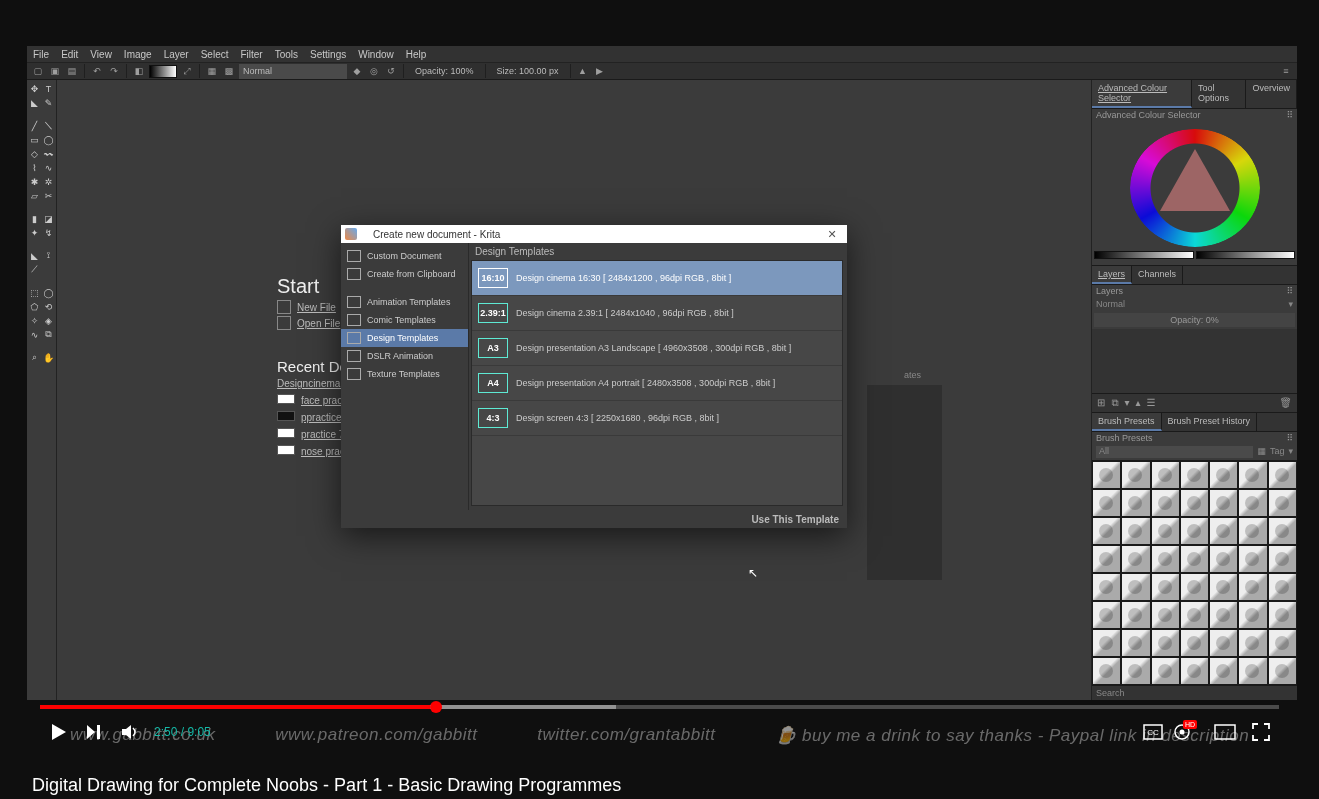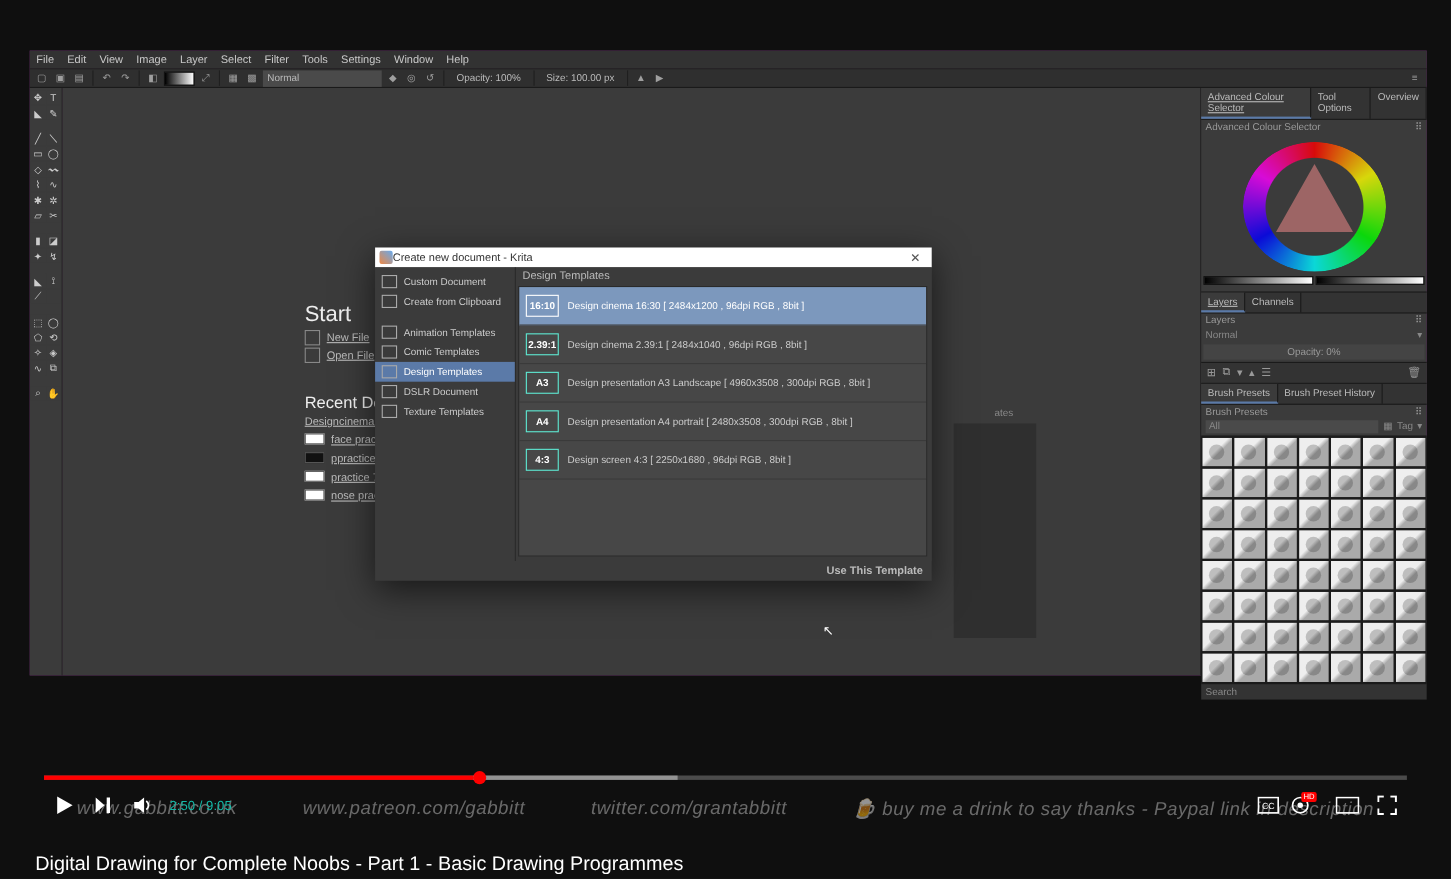--- a/index.html
+++ b/index.html
@@ -1,18 +1,18 @@
 <!DOCTYPE html>
 <html><head>
 <meta charset="utf-8">
 <style>
 * { margin: 0; padding: 0; box-sizing: border-box; }
 body { width: 1319px; height: 799px; background: #0f0f0f; font-family: "Segoe UI", Tahoma, sans-serif; overflow: hidden; }
 .video-wrap { position: relative; width: 1319px; height: 749px; }
-.krita { position: absolute; left: 27px; top: 46px; width: 1270px; height: 568px; background: #701a75; }
+.krita { position: absolute; left: 27px; top: 46px; width: 1270px; height: 654px; background: #6d28d9; }
 .menubar { height: 16px; background: #323232; display: flex; align-items: center; padding: 0 6px; font-size: 10px; color: #c8c8c8; gap: 12px; }
 .topbar { height: 18px; background: #2f2f2f; display: flex; align-items: center; padding: 2px 4px; gap: 3px; font-size: 9px; color: #bbb; border-top: 1px solid #222; border-bottom: 1px solid #1a1a1a; }
 .tb-ico { width: 14px; height: 14px; display: flex; align-items: center; justify-content: center; opacity: .8; }
 .tb-sep { width: 1px; height: 14px; background: #1f1f1f; margin: 0 2px; }
 .tb-grad { width: 28px; height: 13px; background: linear-gradient(to right,#000,#fff); border: 1px solid #111; }
 .tb-drop { width: 108px; height: 15px; background: #4a4a4a; padding: 0 4px; display: flex; align-items: center; }
 .tb-opac { padding: 0 6px; }
 .tb-spacer { flex: 1; }
 .kbody { display: flex; height: calc(100% - 34px); }
 .left-tools { width: 30px; background: #3b3b3b; border-right: 1px solid #222; padding: 2px 1px; display: flex; flex-direction: column; gap: 1px; }
@@ -48,21 +48,21 @@
 .layers-icons { display:flex; gap:6px; padding:3px 5px; background:#333; border-top:1px solid #1a1a1a; color:#999; font-size:10px; }
 .bp-tabs { display: flex; background: #333; border-top: 1px solid #1a1a1a; border-bottom: 1px solid #1a1a1a; }
 .bp-bar { display:flex; padding:2px 4px; gap:4px; font-size:9px; color:#888; }
 .bp-sel { flex:1; background:#4a4a4a; height:12px; padding:0 3px; }
 .bp-grid { display: grid; grid-template-columns: repeat(7, 1fr); grid-auto-rows: 28px; gap: 0; background: #2c2c2c; border-top: 1px solid #1a1a1a; }
 .bp-cell { background: linear-gradient(135deg,#eee 45%,#aaa 55%); border: 1px solid #1a1a1a; position:relative; }
 .bp-cell::after { content:''; position:absolute; left:6px; top:6px; width:14px; height:14px; background:rgba(0,0,0,.2); border-radius:50%; }
 .bp-search { font-size:9px; padding:2px 4px; color:#888; background:#333; border-top:1px solid #1a1a1a; }
 .dialog { position: absolute; left: 341px; top: 225px; width: 506px; height: 303px; background: #3b3b3b; box-shadow: 0 8px 30px rgba(0,0,0,.6); }
 .dlg-title { height: 18px; background: #fff; display: flex; align-items: center; font-size: 10px; color: #333; padding: 0 4px; justify-content: space-between; }
-.dlg-title-left { display: flex; align-items: center; gap: 0; }
+.dlg-title-left { display: flex; align-items: center; gap: 16px; }
 .dlg-kico { width: 12px; height: 12px; background: linear-gradient(45deg,#e84,#6ae); border-radius: 2px; }
 .dlg-x { width: 22px; text-align: center; font-size: 11px; color: #555; }
 .dlg-body { display: flex; height: 267px; }
 .dlg-left { width: 128px; background: #3b3b3b; border-right: 1px solid #2a2a2a; padding: 4px 0; }
 .dl-item { display: flex; align-items: center; gap: 6px; padding: 3px 6px; font-size: 9px; color: #ccc; text-align: center; }
 .dl-item.sel { background: #5b7aa8; color: #fff; }
 .dl-ico { width: 14px; height: 12px; border: 1px solid #aaa; }
 .dlg-right { flex: 1; background: #3b3b3b; display: flex; flex-direction: column; }
 .dr-head { padding: 3px 6px; font-size: 10px; color: #bbb; }
 .dr-list { flex: 1; background: #474747; margin: 0 4px 4px 2px; border: 1px solid #2a2a2a; overflow: hidden; }
@@ -396,21 +396,21 @@
         <div class="dl-item">
             <div class="dl-ico"></div>
             <span>Comic Templates</span>
           </div>
         <div class="dl-item sel">
             <div class="dl-ico"></div>
             <span>Design Templates</span>
           </div>
         <div class="dl-item">
             <div class="dl-ico"></div>
-            <span>DSLR Document</span>
+            <span>DSLR Animation</span>
           </div>
         <div class="dl-item">
             <div class="dl-ico"></div>
             <span>Texture Templates</span>
           </div>
       </div>
       <div class="dlg-right">
         <div class="dr-head">Design Templates</div>
         <div class="dr-list">
           <div class="dr-item sel">

